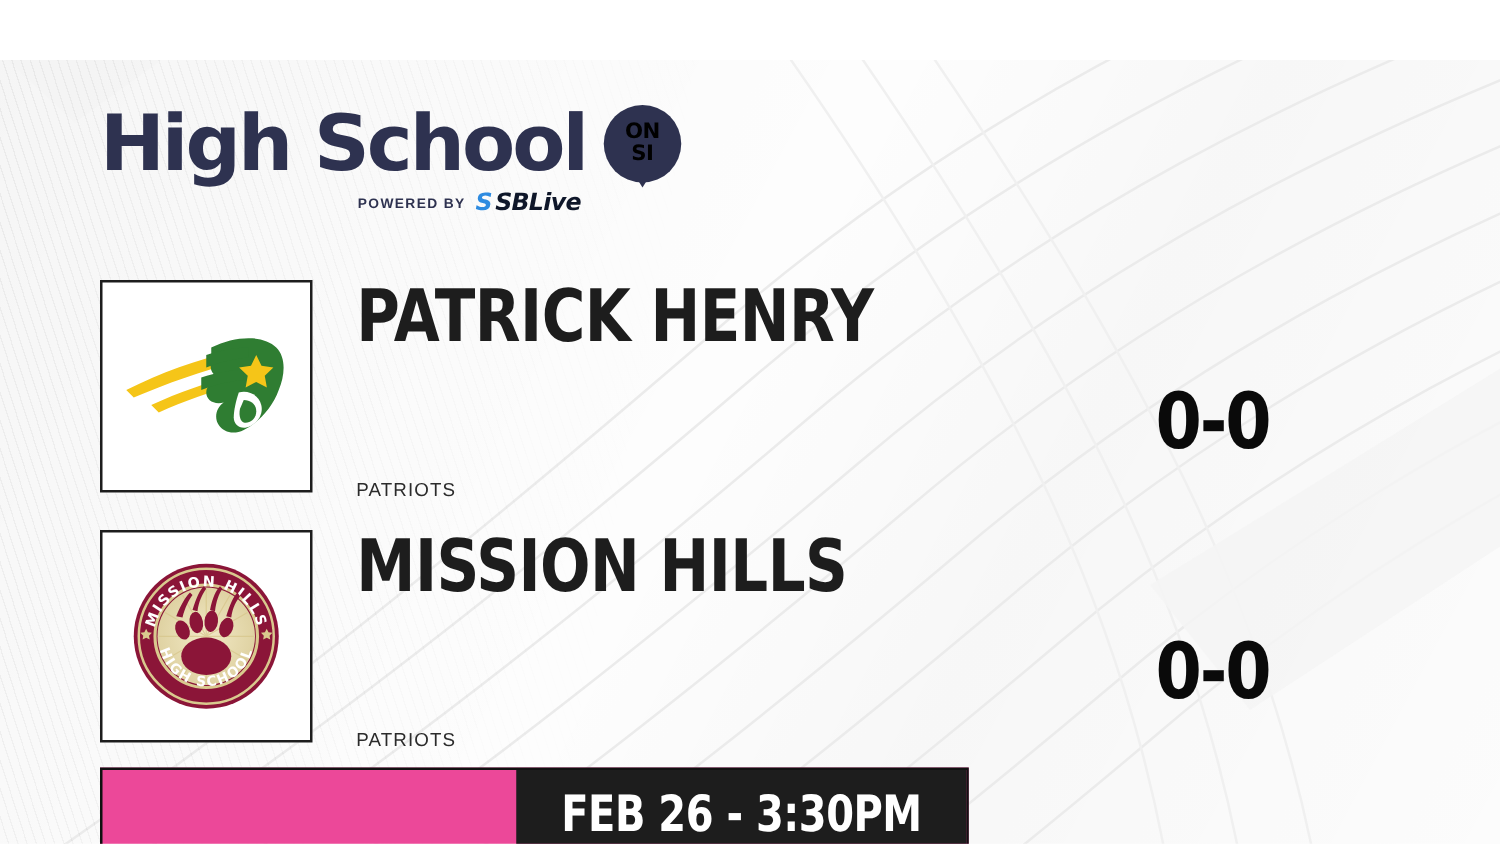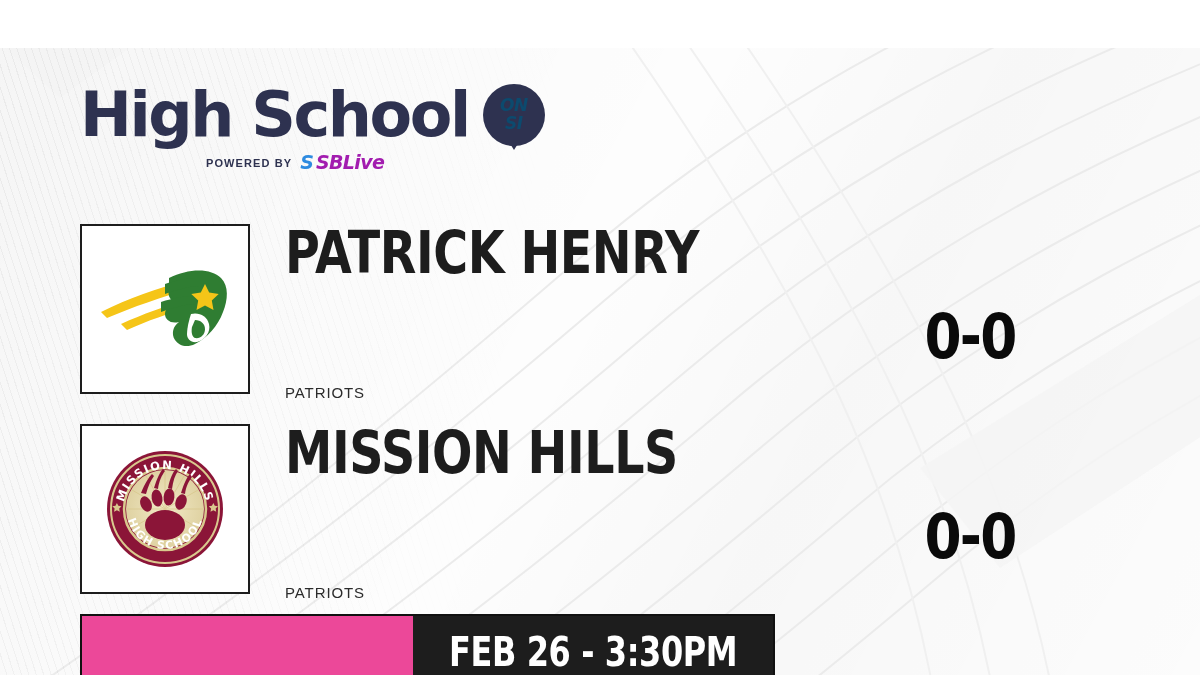--- a/index.html
+++ b/index.html
@@ -76,54 +76,53 @@
     transform:translateX(-50%);
     border-left:15px solid transparent;
     border-right:15px solid transparent;
     border-top:24px solid #2E3250;
   }
   .pin .pin-label {
     position:absolute; inset:0;
     display:flex; flex-direction:column;
     align-items:center; justify-content:center;
     gap:2px;
-    color:#0c4a6e;
+    color:#000000;
     font-family:"DejaVu Sans", sans-serif;
     font-weight:700;
     font-size:17px;
     line-height:0.92;
     letter-spacing:-0.5px;
     z-index:2;
-    font-style:italic;
   }
 
   .powered {
     display:flex; align-items:center; gap:8px;
-    margin-top:7px; margin-left:126px;
+    margin-top:7px; margin-left:126px;justify-content:center;
   }
   .powered-by {
     font-family:"Liberation Sans", sans-serif;
     font-weight:700;
     font-size:11px;
     letter-spacing:1.1px;
     color:#2E3250;
   }
   .sblive { display:flex; align-items:center; gap:3px; }
   .sblive-mark {
     font-family:"DejaVu Sans", sans-serif;
     font-weight:700; font-style:italic;
     font-size:19px; line-height:1;
     color:#2E8BE0;
     letter-spacing:-1px;
   }
   .sblive-word {
     font-family:"DejaVu Sans", sans-serif;
     font-weight:700; font-style:italic;
     font-size:19px; line-height:1;
-    color:#a21caf;
+    color:#0f172a;
     letter-spacing:-0.6px;
   }
   .sblive-word .lc { text-transform:none; }
 
   
   .row { position:absolute; left:80px; }
   .row-1 { top:176px; }
   .row-2 { top:376px; }
 
   .logo-box {

